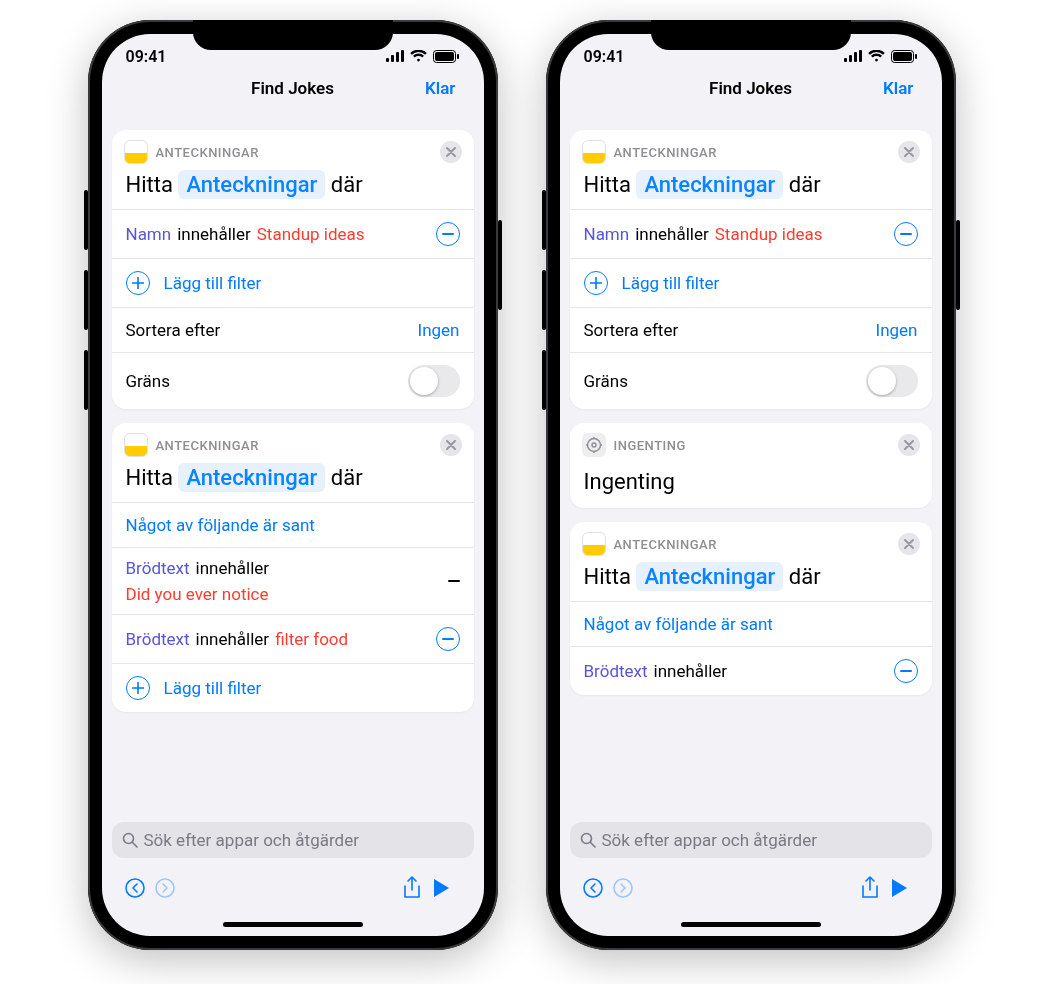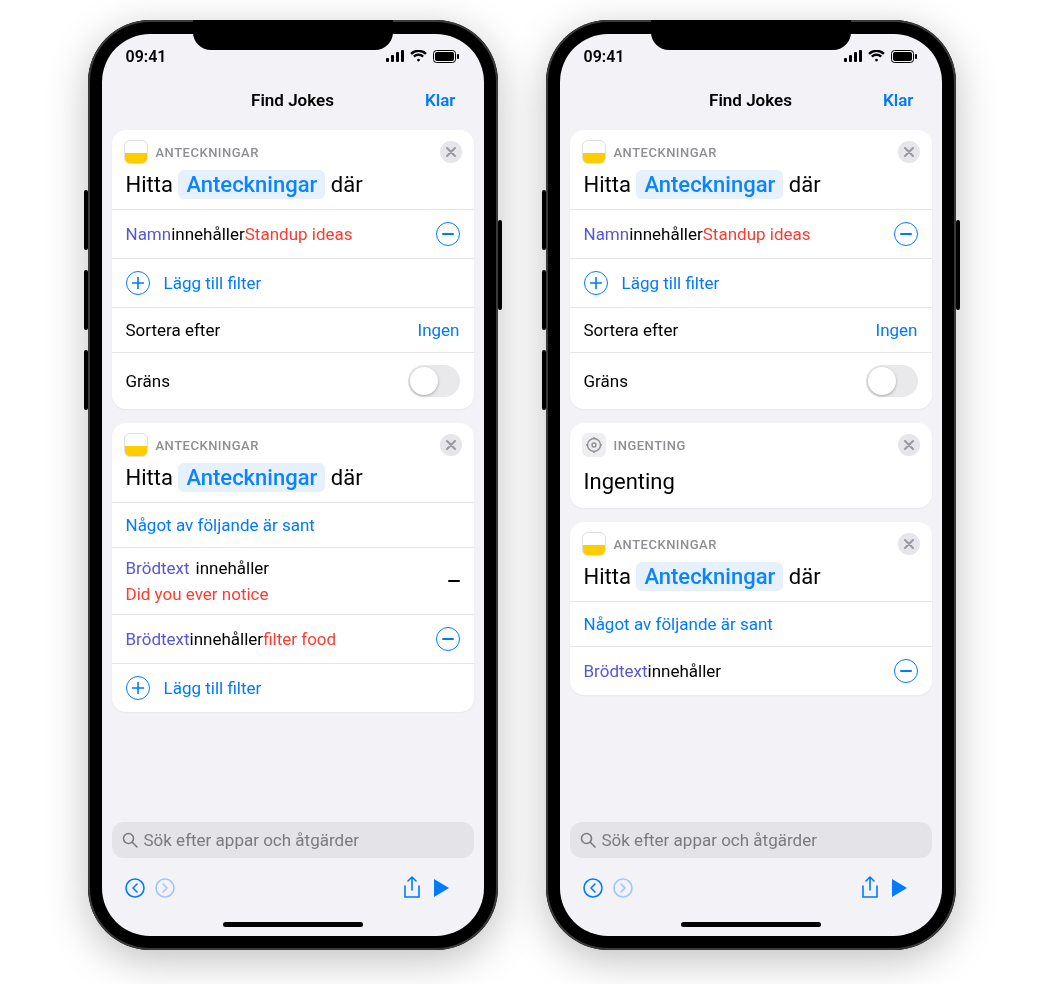--- a/index.html
+++ b/index.html
@@ -36,21 +36,21 @@
   .notch{
     position:absolute;top:0;left:50%;transform:translateX(-50%);
     width:200px;height:30px;background:#000;border-bottom-left-radius:18px;border-bottom-right-radius:18px;z-index:10;
   }
   .status-bar{
     height:44px;display:flex;justify-content:space-between;align-items:center;
     padding:0 24px;font-weight:600;font-size:16px;color:#000;
   }
   .status-icons{display:flex;gap:6px;align-items:center;}
   .nav-bar{
-    height:44px;display:flex;align-items:center;position:relative;
+    height:44px;display:flex;align-items:flex-start;position:relative;
     border-bottom:0;
   }
   .nav-title{flex:1;text-align:center;font-weight:600;font-size:17px;}
   .nav-done{position:absolute;right:28px;color:var(--blue);font-size:17px;font-weight:600;}
   .content{flex:1;overflow:hidden;padding:8px 10px 0 10px;}
   .card{
     background:var(--card);border-radius:14px;margin-bottom:14px;
     box-shadow:0 1px 2px rgba(0,0,0,.05);
   }
   .card-header{
@@ -70,21 +70,21 @@
     margin-left:auto;width:22px;height:22px;border-radius:50%;background:#e5e5ea;color:#9a9aa0;
     display:flex;align-items:center;justify-content:center;font-size:14px;font-weight:700;
   }
   .title-row{padding:4px 14px 12px 14px;font-size:22px;}
   .title-row .find{font-weight:400;}
   .pill{
     background:var(--pill);color:var(--blue-text);padding:2px 8px;border-radius:6px;font-weight:500;
   }
   .line{border-top:1px solid var(--sep);}
   .row{
-    display:flex;align-items:center;padding:12px 14px;min-height:44px;font-size:17px;
+    display:flex;align-items:center;padding:12px 14px;min-height:44px;gap:6px;font-size:17px;
   }
   .row .minus,.row .plus{
     margin-left:auto;width:24px;height:24px;border:1.6px solid var(--blue);border-radius:50%;
     display:flex;align-items:center;justify-content:center;color:var(--blue);font-size:17px;flex-shrink:0;
   }
   .row .plus{margin-left:0;margin-right:6px;}
   .f-field{color:var(--purple);}
   .f-op{color:#000;}
   .f-val{color:var(--red);}
   .add-filter{color:var(--blue);font-size:17px;display:flex;align-items:center;gap:8px;}

